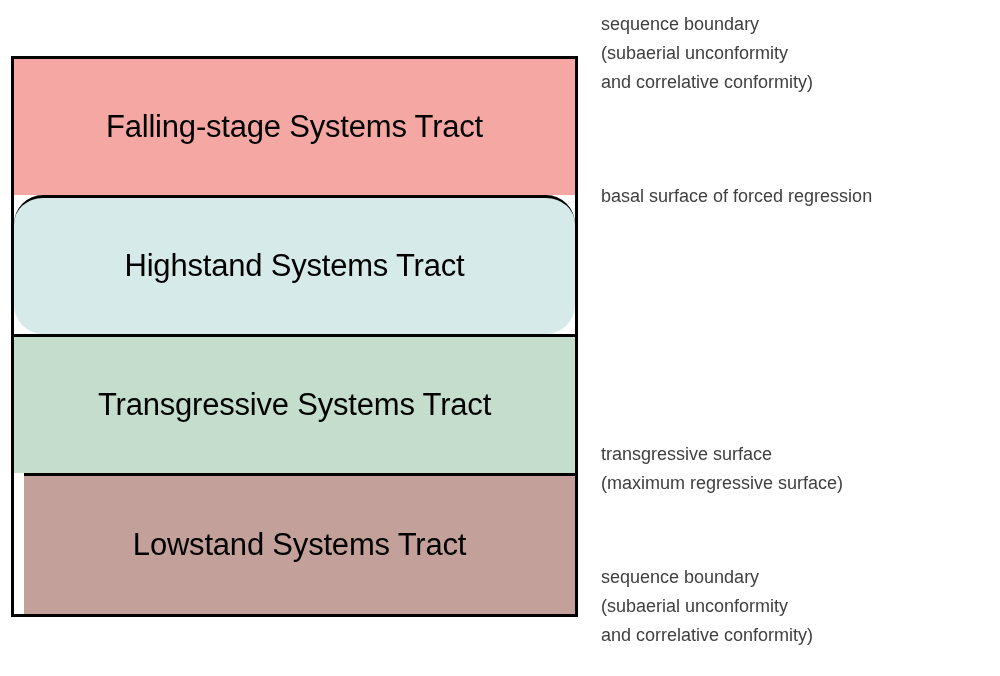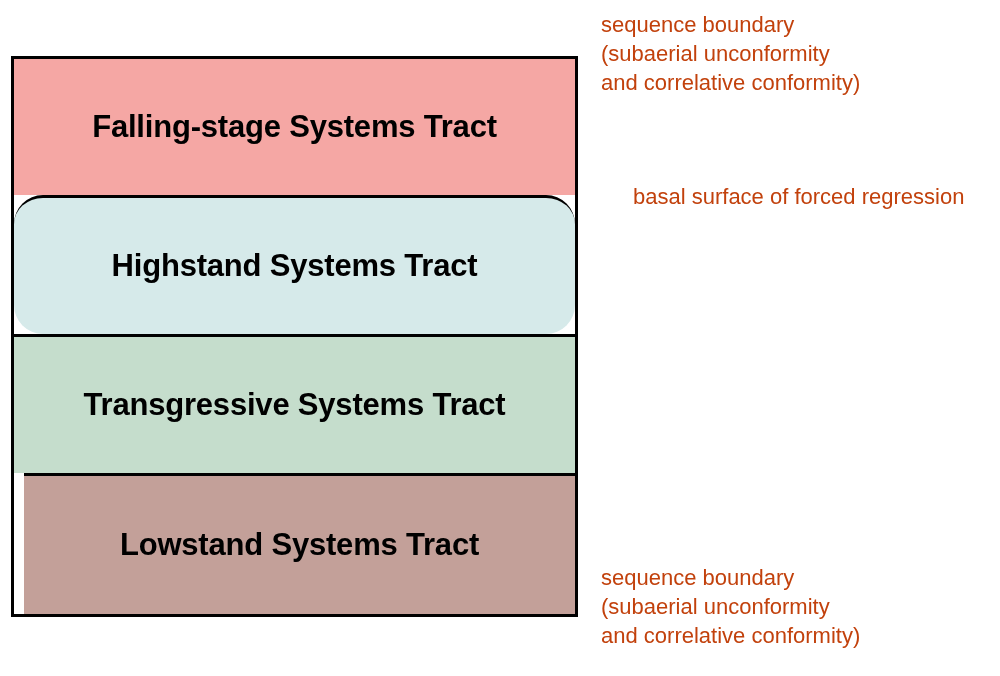--- a/index.html
+++ b/index.html
@@ -46,48 +46,48 @@
     align-items: center;
     justify-content: center;
     overflow: hidden;
   }
   .tract-band + .tract-band {
     border-top: 3px solid #000000;
   }
 
   .tract-band-label {
     font-size: 31px;
-    font-weight: 700;
+    font-weight: 400;
     letter-spacing: -0.2px;
     line-height: 1.1;
     color: #000000;
     white-space: nowrap;
   }
 
   
   .band-fsst { flex: 0 0 136px; }
   .band-hst  { flex: 0 0 139px; border-radius: 29px; }
   .band-tst  { flex: 0 0 139px; }
   .band-lst  { flex: 1 1 auto; margin-left: 10px; }
 
   
   .annotation {
     position: absolute;
     left: 601px;
-    font-size: 22px;
+    font-size: 18px;
     line-height: 29px;
-    color: #c2410c;
+    color: #404040;
     white-space: nowrap;
   }
   .annotation .ann-line {
     display: block;
   }
 
   .ann-top-sb   { top: 10px; }
-  .ann-bsfr     { top: 182px; margin-left: 32px; }
+  .ann-bsfr     { top: 182px; }
   .ann-mfs      { top: 321px; }
   .ann-ts       { top: 440px; }
   .ann-bot-sb   { top: 563px; }
 </style>
 </head>
 <body>
 
 <div id="diagram-root">
 
   <div class="tract-column">
@@ -114,20 +114,24 @@
     <span class="ann-line">sequence boundary</span>
     <span class="ann-line">(subaerial unconformity</span>
     <span class="ann-line">and correlative conformity)</span>
   </div>
 
   <div class="annotation ann-bsfr">
     <span class="ann-line">basal surface of forced regression</span>
   </div>
 
 
+  <div class="annotation ann-ts">
+    <span class="ann-line">transgressive surface</span>
+    <span class="ann-line">(maximum regressive surface)</span>
+  </div>
 
   <div class="annotation ann-bot-sb">
     <span class="ann-line">sequence boundary</span>
     <span class="ann-line">(subaerial unconformity</span>
     <span class="ann-line">and correlative conformity)</span>
   </div>
 
 </div>
 
 </body></html>

